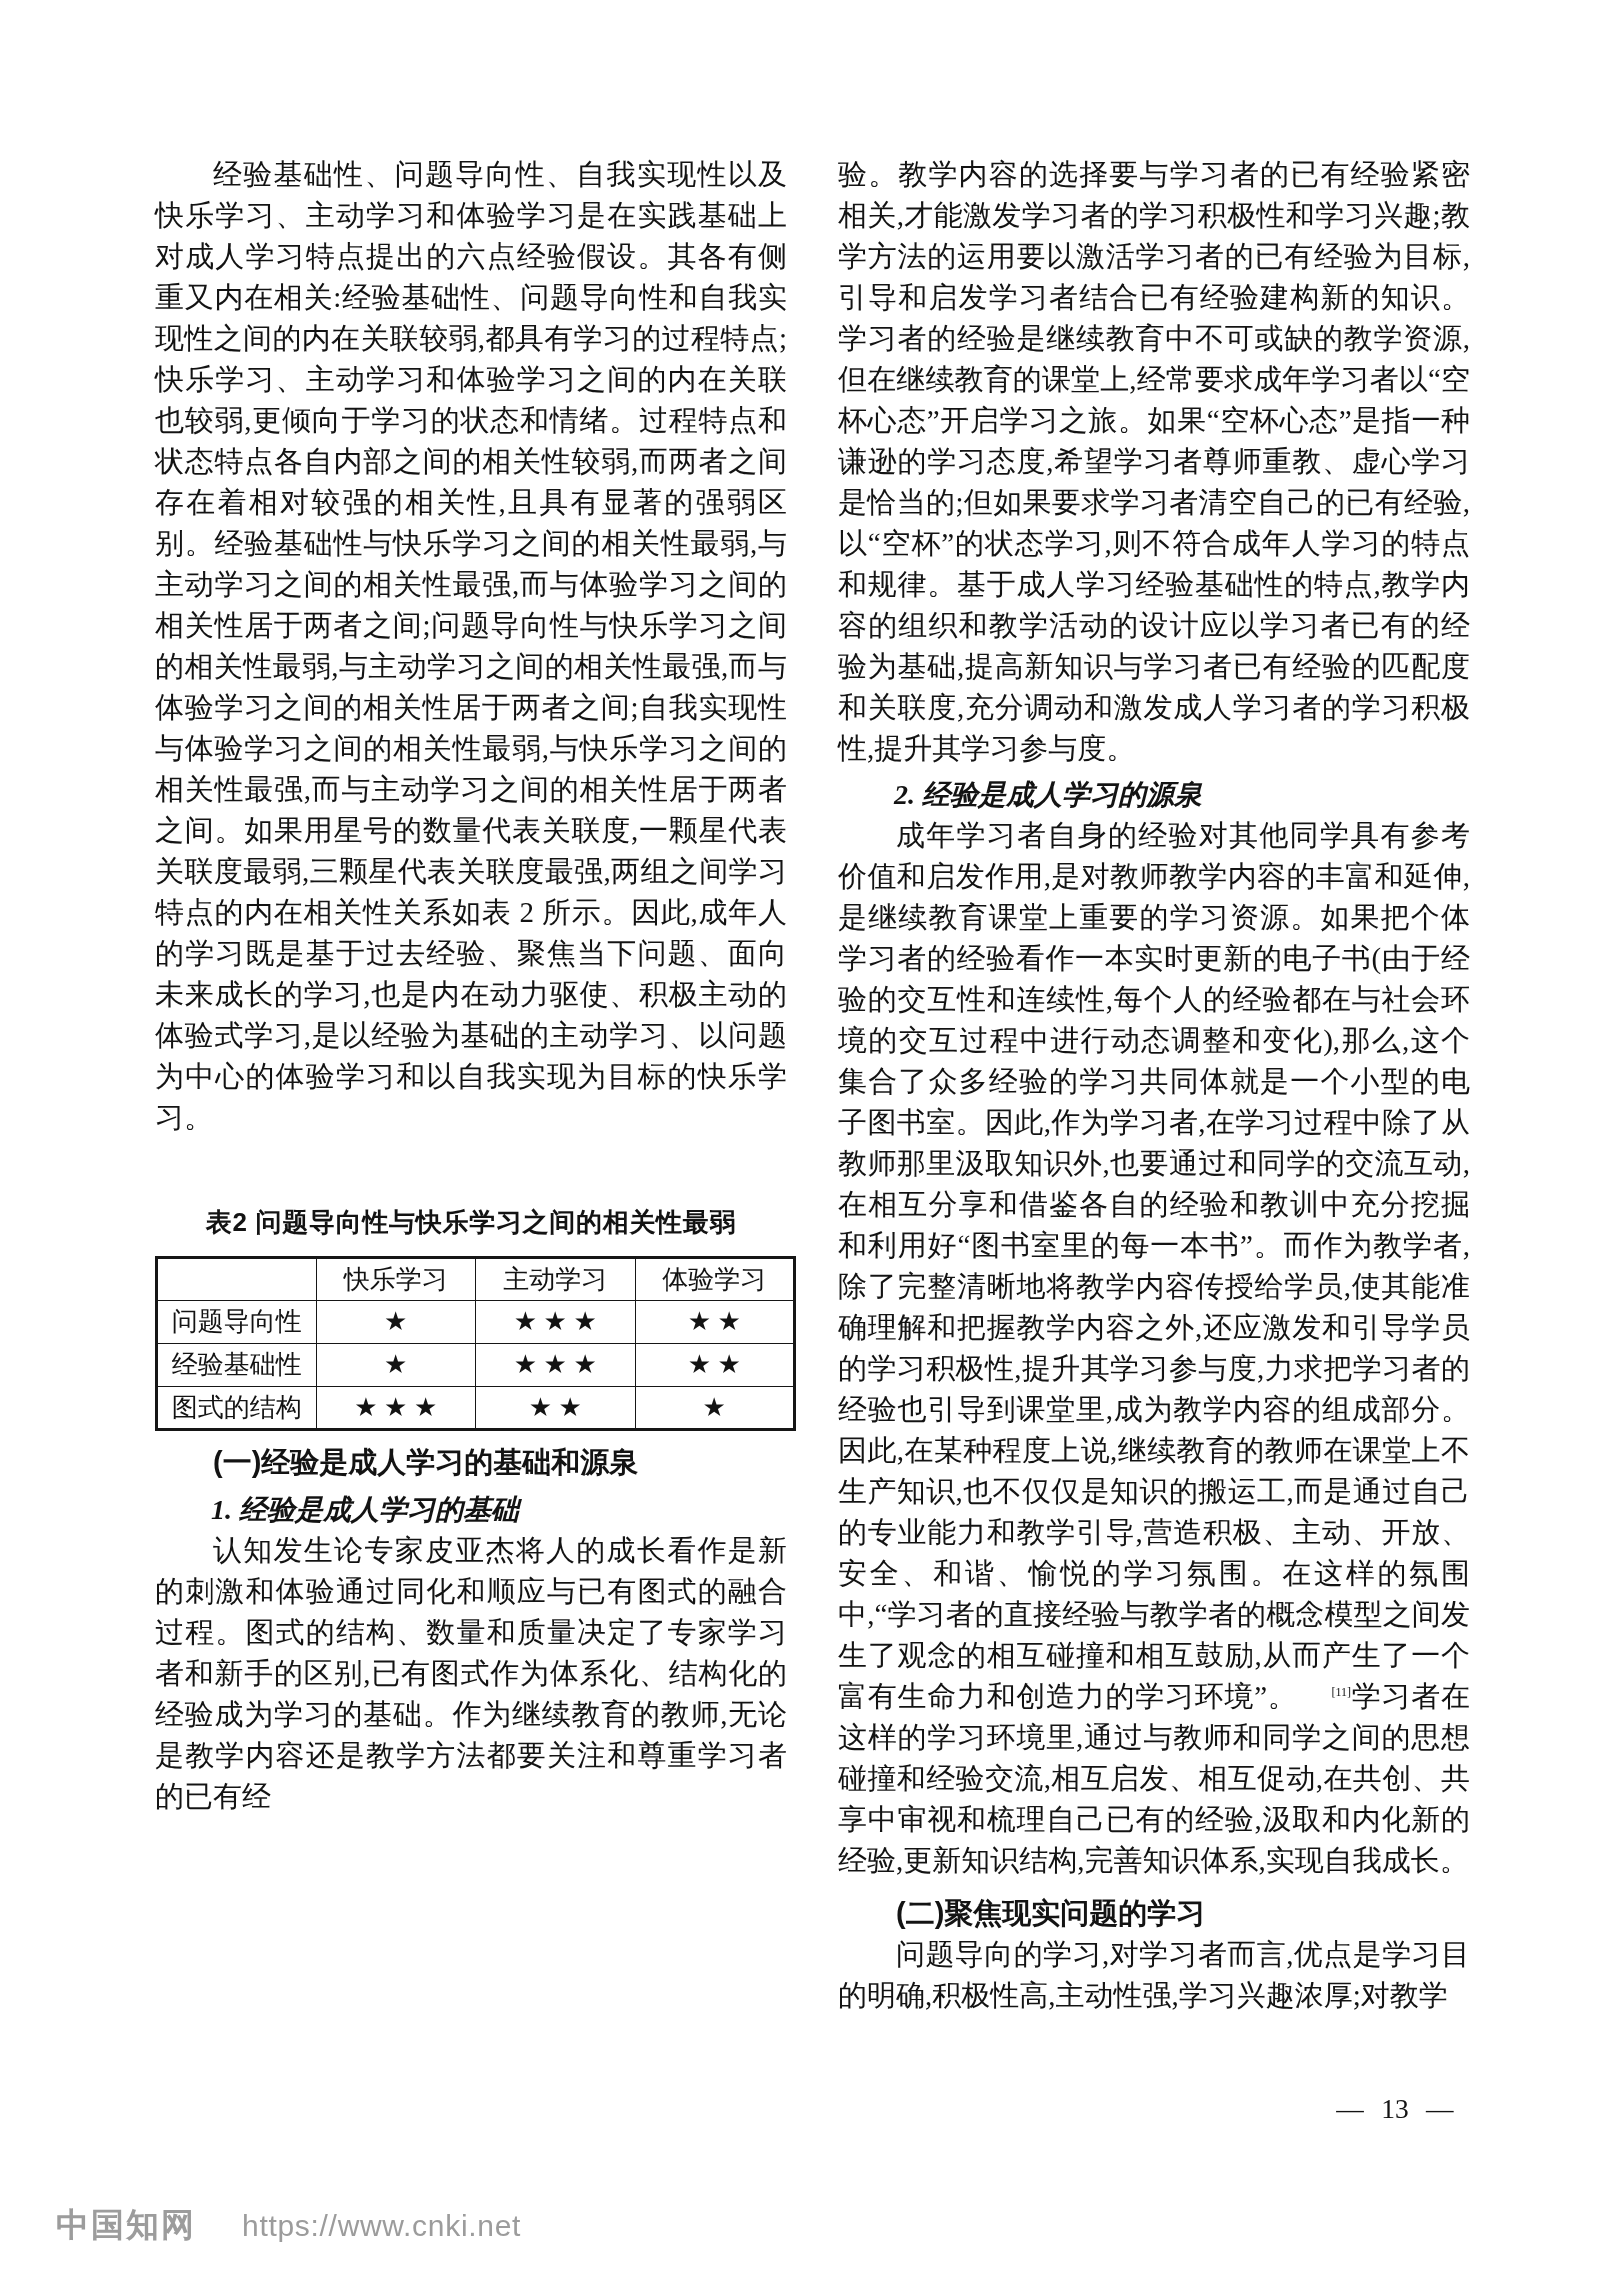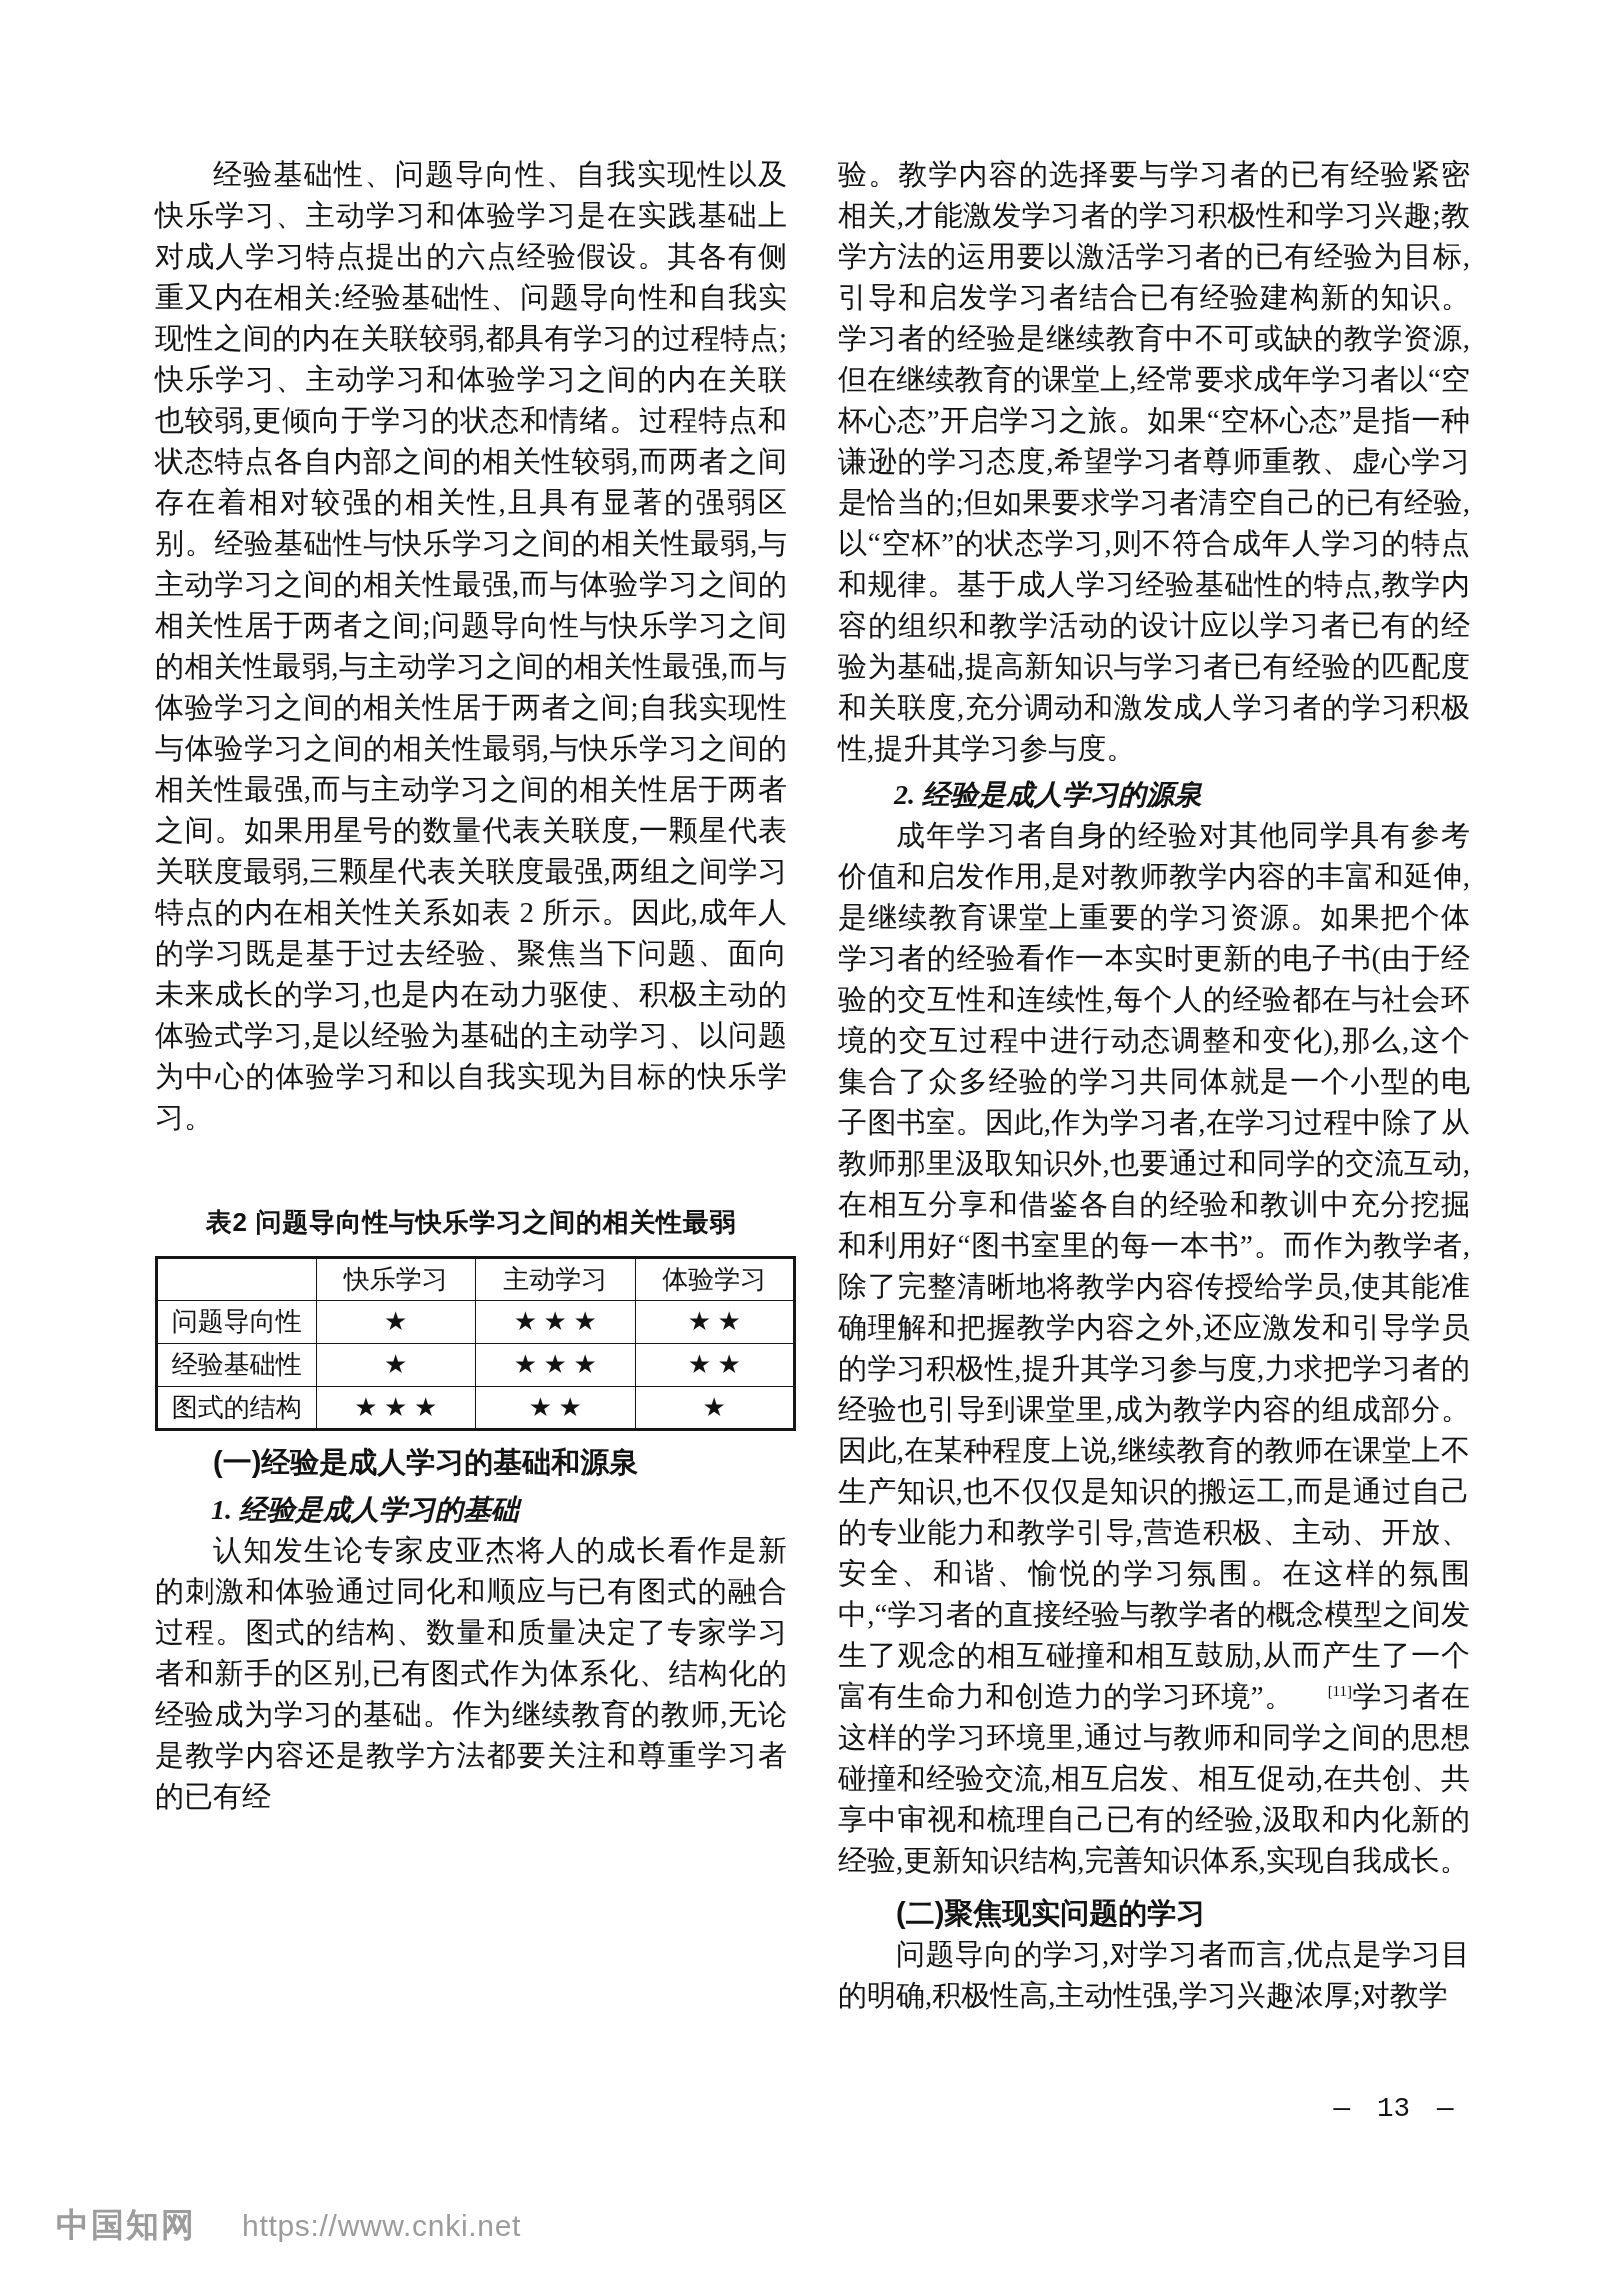--- a/index.html
+++ b/index.html
@@ -46,25 +46,25 @@
     font-family:"Liberation Sans", sans-serif;
     font-weight:bold; font-size:29px; line-height:41px;
     text-indent:2em;
   }
   h4.subnum {
     margin-top:5.2px;
     font-family:"Liberation Serif", serif;
     font-style:italic; font-weight:bold;
     font-size:28px; line-height:41px; text-indent:2em;
   }
-  sup.cite { font-size:15px; line-height:0; vertical-align:super;padding-left:34px; }
+  sup.cite { font-size:12px; line-height:0; vertical-align:super;padding-left:34px; }
   .page-number {
     position:absolute; top:2092px; left:838px; width:632px;
     text-align:right; padding-right:16.4px;
-    font-family:Liberation Mono, monospace;
+    font-family:Liberation Serif, serif;
     font-size:27.5px; line-height:34px; word-spacing:10.5px;
   }
   .footer {
     position:absolute; left:56px; top:2203px;
     display:flex; align-items:center; gap:46px;
     color:#9c9c9c;
   }
   .footer .brand {
     font-family:"Liberation Sans", sans-serif;
     font-weight:700; font-size:33px; letter-spacing:2px;

